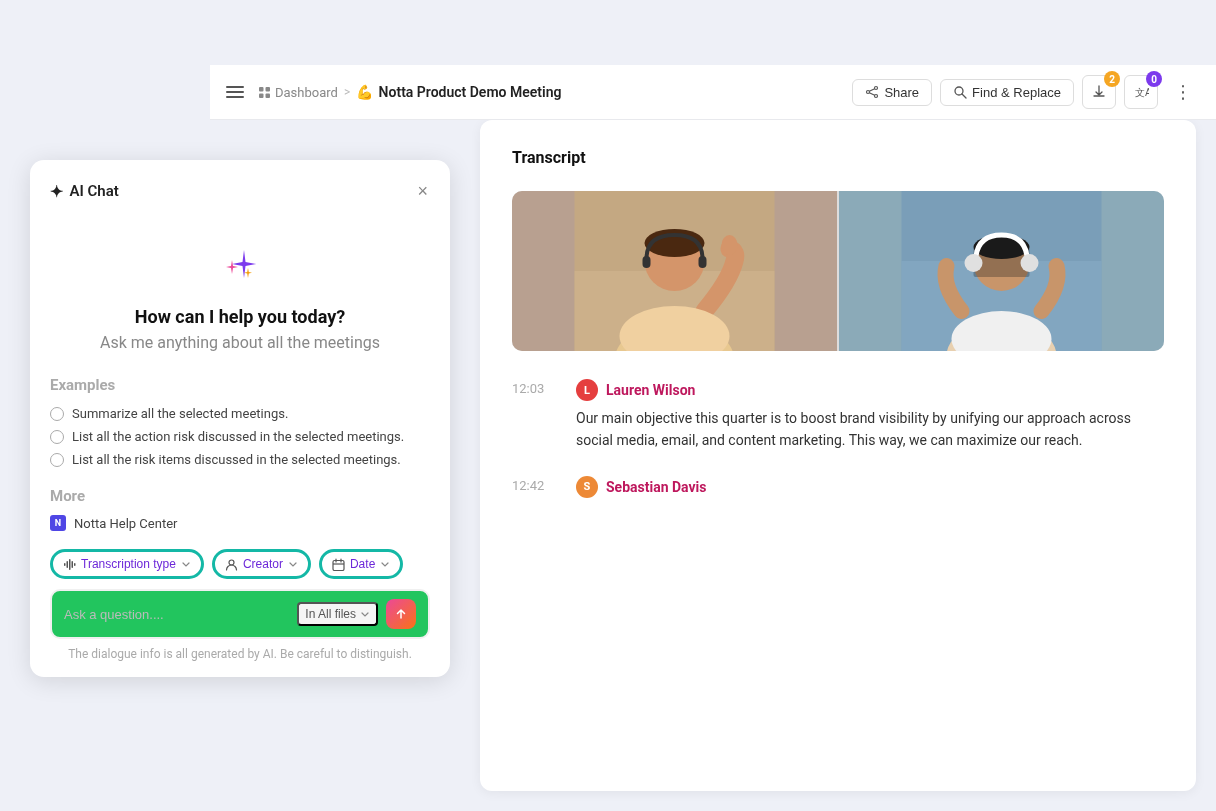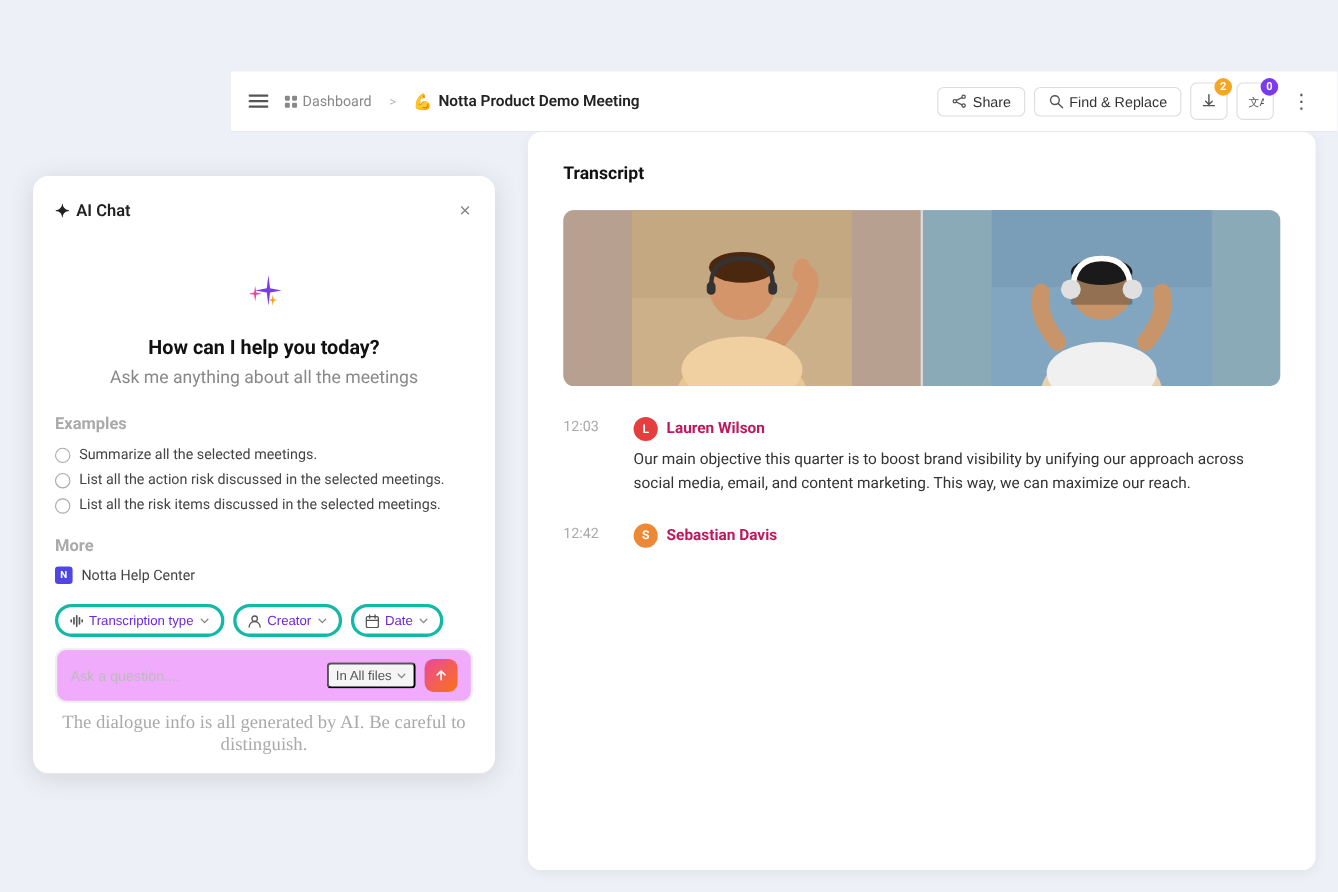--- a/index.html
+++ b/index.html
@@ -48,21 +48,21 @@
       display: block;
       width: 18px;
       height: 2px;
       background: #555;
       border-radius: 1px;
     }
 
     .breadcrumb {
       display: flex;
       align-items: center;
-      gap: 16px;
+      gap: 6px;
       font-size: 13px;
     }
 
     .breadcrumb-link {
       color: #888;
       text-decoration: none;
       display: flex;
       align-items: center;
       gap: 4px;
     }
@@ -296,21 +296,21 @@
     .input-area {
       position: relative;
     }
 
     .chat-input-wrapper {
       display: flex;
       align-items: center;
       border: 2px solid #f0f0f0;
       border-radius: 10px;
       padding: 8px 12px;
-      background: #f0abfc;
+      background: #22c55e;
       gap: 8px;
     }
 
     .chat-input {
       flex: 1;
       border: none;
       outline: none;
       font-size: 13px;
       color: #333;
       background: transparent;
@@ -338,25 +338,24 @@
       border: none;
       border-radius: 8px;
       cursor: pointer;
       display: flex;
       align-items: center;
       justify-content: center;
       flex-shrink: 0;
     }
 
     .disclaimer {
-      font-size: 17px;
+      font-size: 12px;
       color: #aaa;
       text-align: center;
       margin-top: 8px;
-      font-family: Liberation Serif, serif;
     }
 
     
     .transcript-panel {
       position: absolute;
       top: 120px;
       left: 480px;
       right: 20px;
       bottom: 20px;
       background: #fff;

